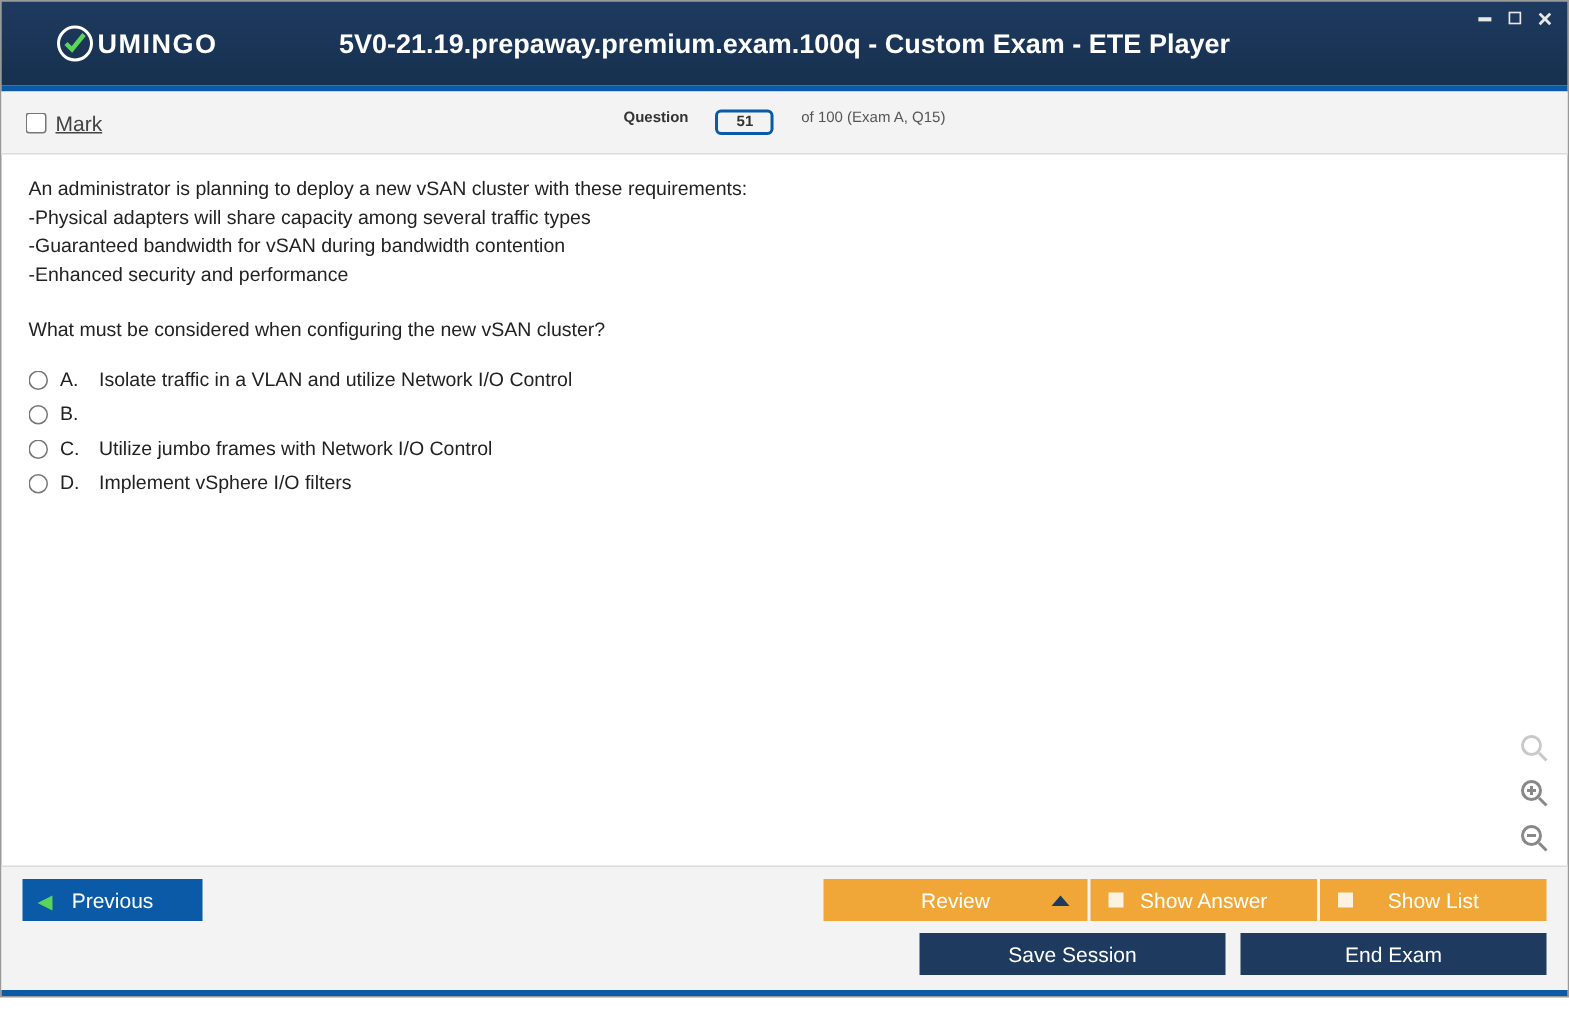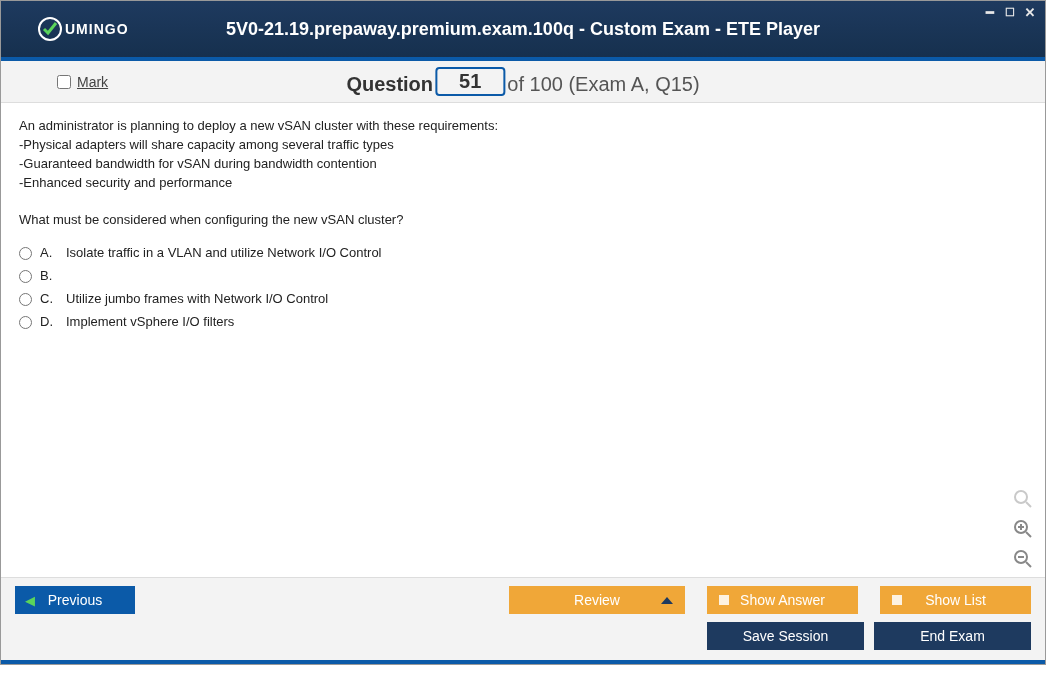--- a/index.html
+++ b/index.html
@@ -48,21 +48,21 @@
     display: flex;
     align-items: center;
     margin-left: 36px;
     gap: 2px;
   }
   .logo-check {
     width: 26px; height: 26px;
     position: relative;
   }
   .logo-text {
-    font-size: 14px;
+    font-size: 18px;
     font-weight: bold;
     letter-spacing: 1px;
     color: #fff;
   }
   .title-text {
     font-size: 18px;
     font-weight: bold;
     position: absolute;
     left: 50%;
     transform: translateX(-50%);
@@ -75,38 +75,38 @@
   }
   .question-header {
     background: #f3f3f3;
     height: 42px;
     display: flex;
     align-items: center;
     padding: 0 16px;
     border-bottom: 1px solid #ddd;
     position: relative;
   }
-  .mark-wrap { display:flex; align-items:center; gap:6px;margin-left:40px; }
+  .mark-wrap { display:flex; align-items:center; gap:6px; }
   .mark-wrap input { width:14px; height:14px; }
   .mark-label { color:#444; font-size:14px; text-decoration: underline; }
   .q-center {
     position:absolute;
     left:50%;
     transform:translateX(-50%);
     display:flex;
-    align-items:flex-end;
-    gap:2px;
+    align-items:flex-start;
+    gap:18px;
     color:#555;
-    font-size:20px;
+    font-size:10px;
   }
   .q-center .bold { font-weight:bold; color:#333; }
   .q-number {
     border:2px solid #0b5aa8;
     border-radius:4px;
-    padding:1px 22px;
+    padding:1px 12px;
     font-weight:bold;
     color:#333;
   }
   .content {
     flex:1;
     padding: 14px 28px 10px 18px;
     font-size: 13px;
     color:#222;
     line-height:1.45;
     position:relative;
@@ -149,26 +149,26 @@
     cursor:pointer;
     position:relative;
     color:#fff;
   }
   .nav-group { display:flex; gap:16px; }
   .btn-blue { background:#0b5aa8; width:120px; }
   .btn-blue .arrow { position:absolute; color:#5bd45b; font-size:13px; }
   .btn-blue .arrow.left { left:10px; }
   .btn-blue .arrow.right { right:10px; }
   .btn-next { outline:2px dashed #3a7ccf; outline-offset:-2px; }
-  .right-group { display:flex; gap:22px; }
+  .right-group { display:flex; gap:2px; }
   .btn-orange { background:#f0a738; width:151px; position:relative; }
   .btn-orange.review { width:176px; }
   .btn-orange .sq { width:10px; height:10px; background:rgba(255,255,255,0.85); position:absolute; left:12px; }
   .btn-orange .tri { position:absolute; right:12px; width:0; height:0; border-left:6px solid transparent; border-right:6px solid transparent; border-bottom:7px solid #1e3a5f; }
-  .btn-dark { background:#1e3a5f; width:157px; }
+  .btn-dark { background:#1e3a5f; width:204px; }
   .footer-row2 { display:flex; justify-content:flex-end; gap:10px; }
   .bottom-border { height:4px; background:#0b5aa8; }
 </style>
 </head>
 <body>
 
 <div class="window">
 
   <div class="titlebar">
     <div class="window-controls">

